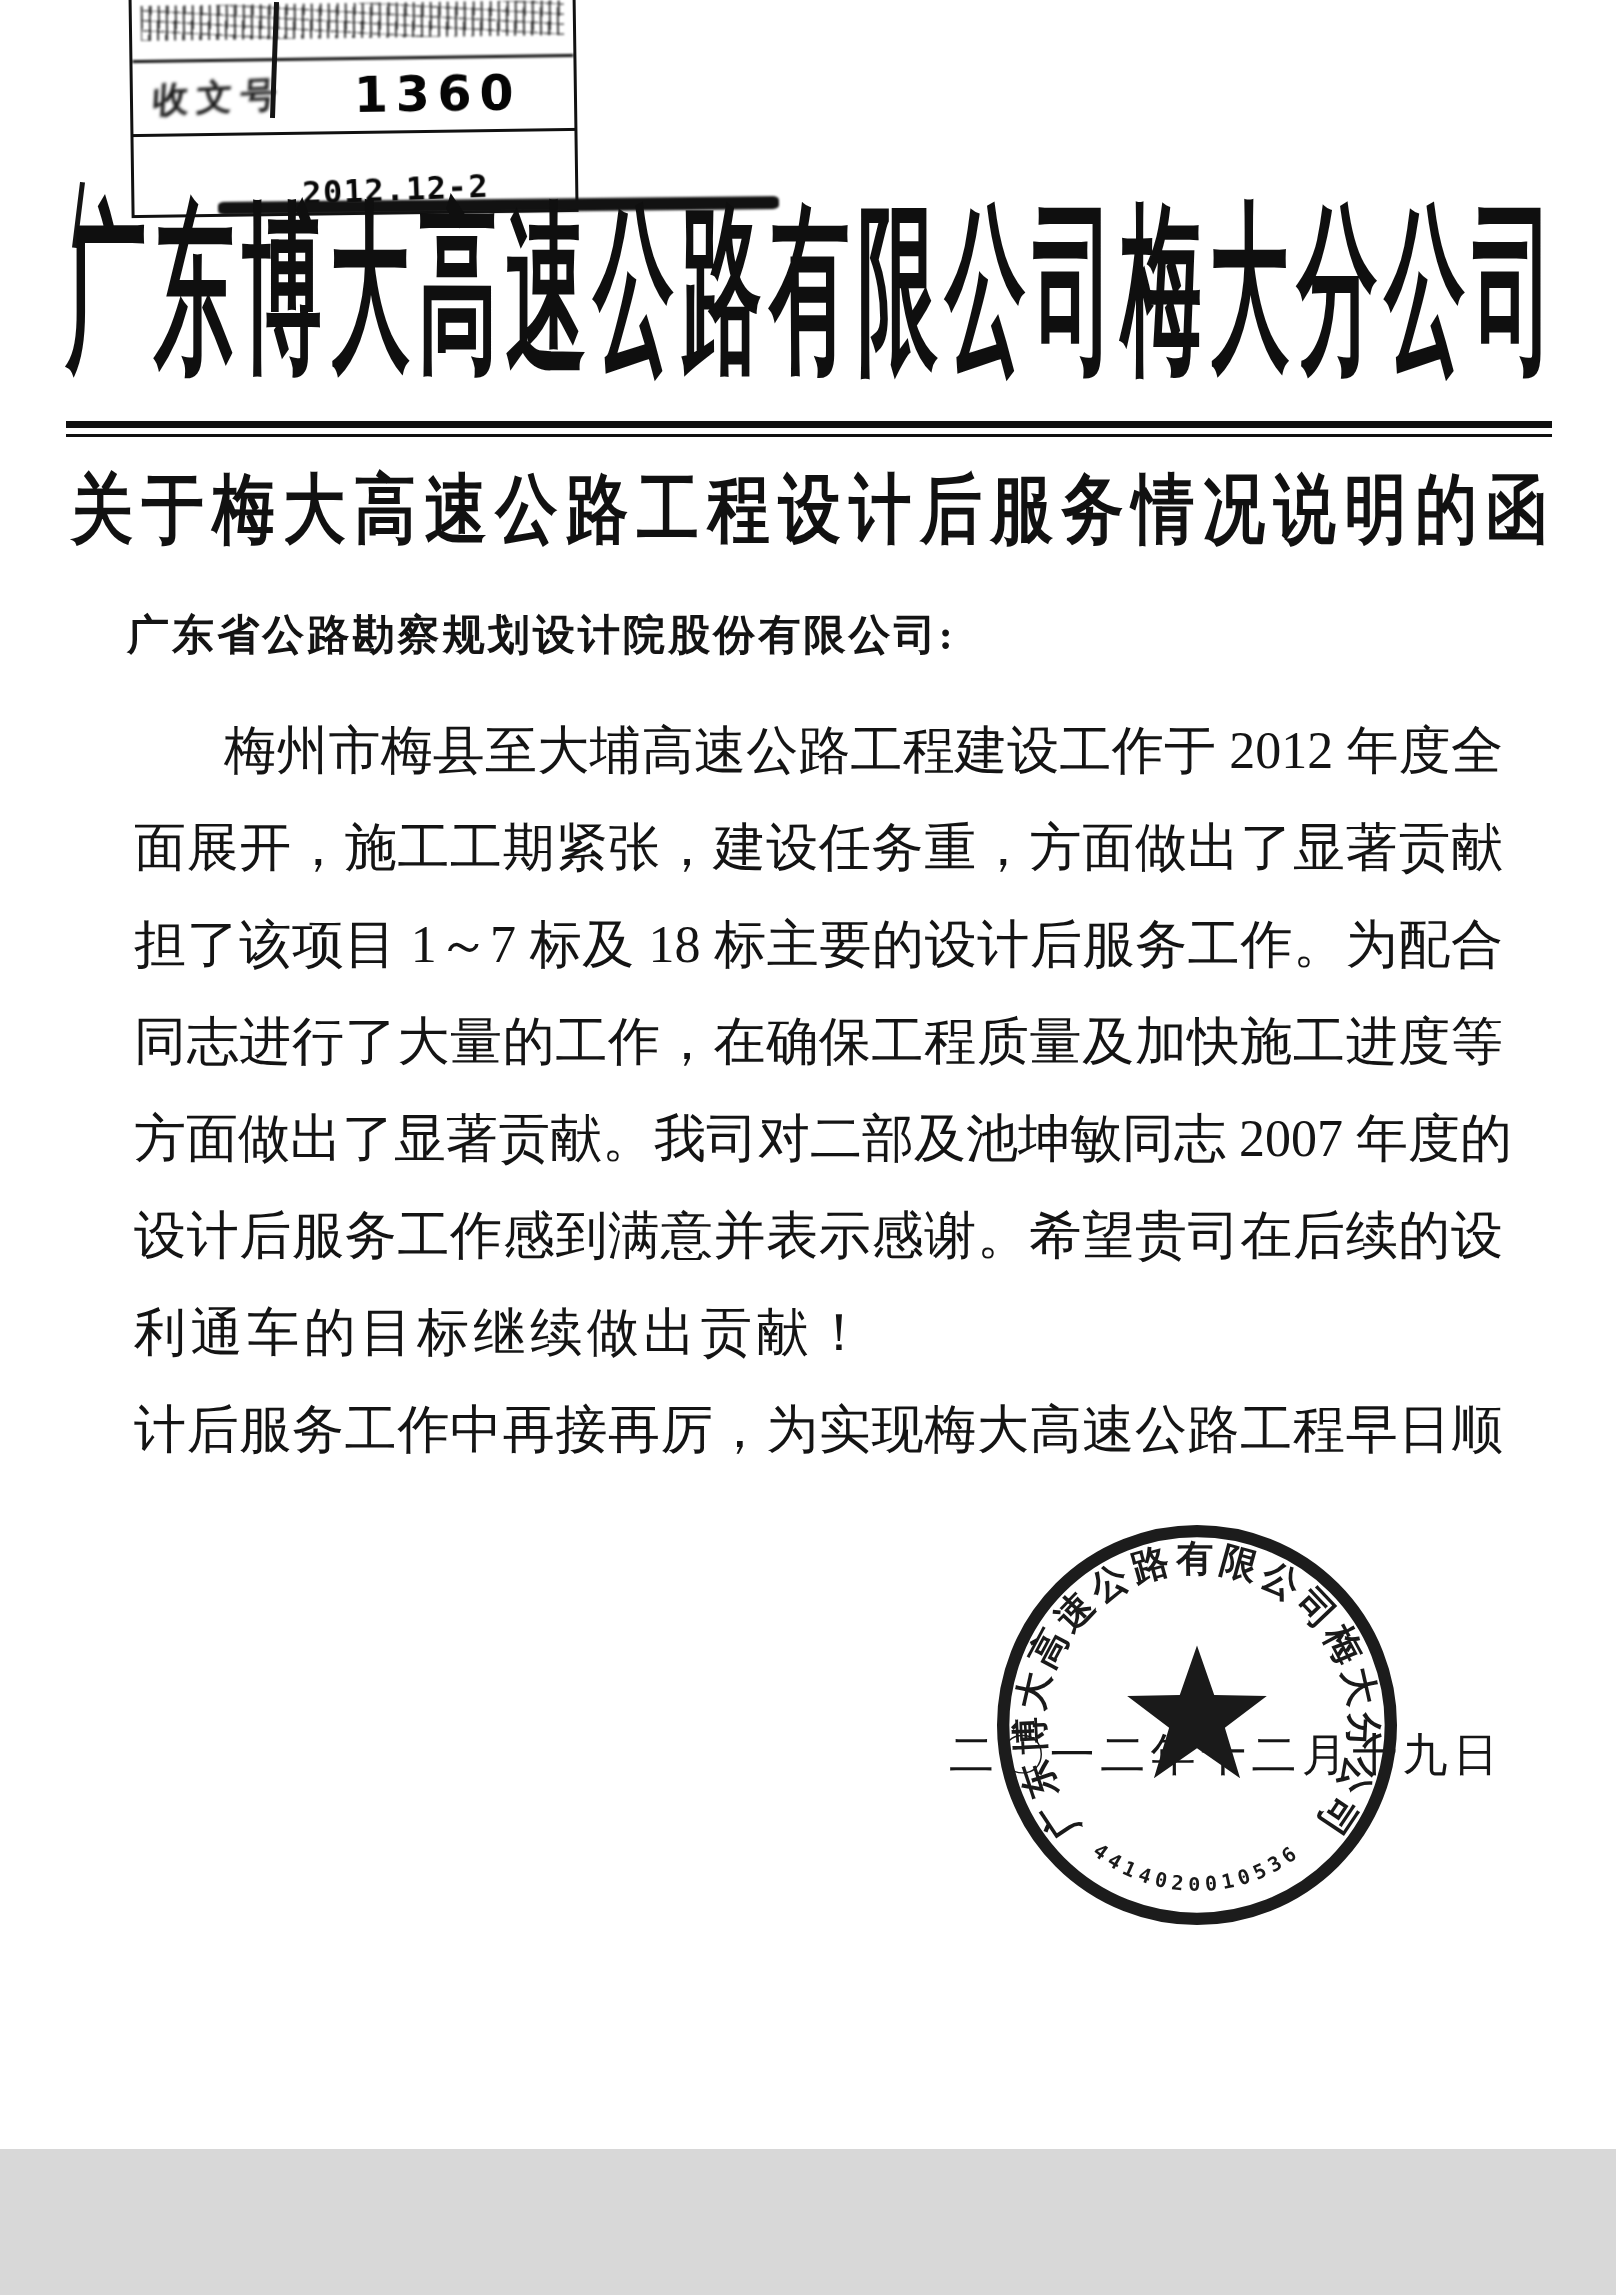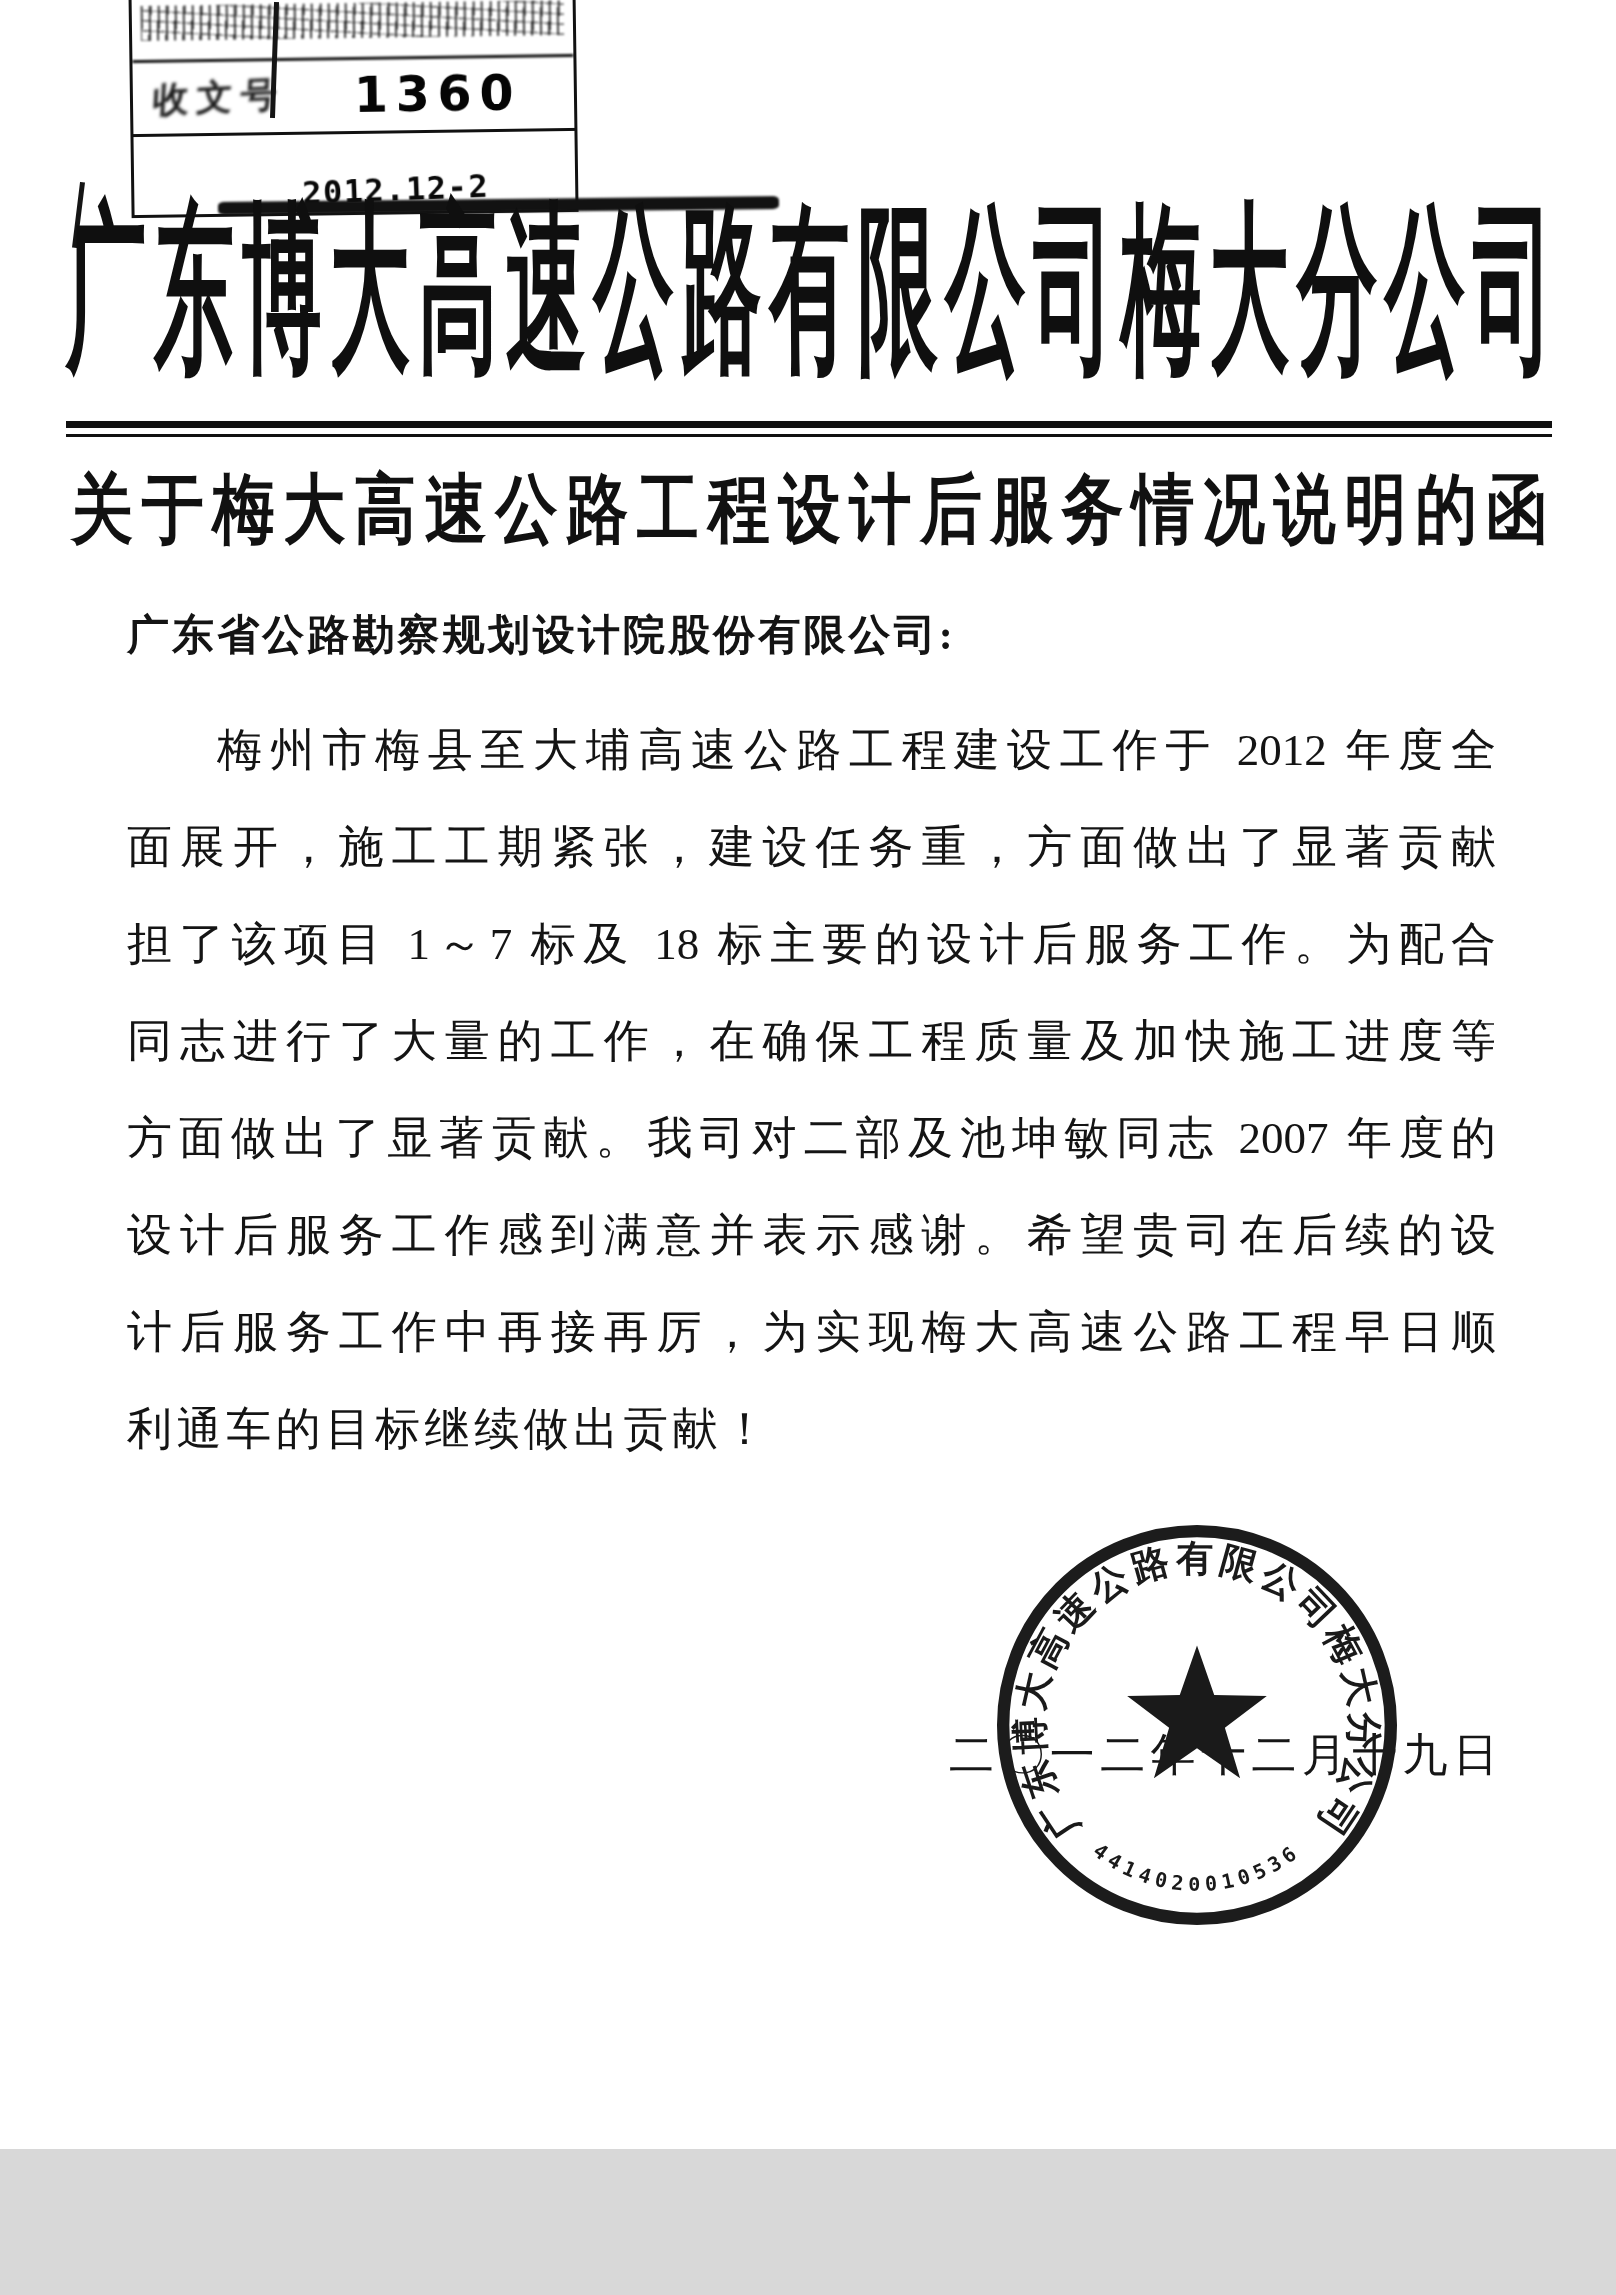--- a/index.html
+++ b/index.html
@@ -77,22 +77,22 @@
     text-align:justify;text-align-last:justify;
     transform:scaleY(1.22);transform-origin:50% 0;
     color:#111;
   }
   
   .salutation{
     position:absolute;left:127px;top:607px;
     font-size:42px;font-weight:700;letter-spacing:3.1px;color:#141414;
   }
   .body-block{
-    position:absolute;left:127px;top:702px;width:1369px;
-    font-size:45px;color:#141414;
+    position:absolute;left:134px;top:702px;width:1369px;
+    font-size:52px;color:#141414;
   }
   .body-line{
     height:97px;line-height:97px;
     text-align:justify;text-align-last:justify;
     white-space:nowrap;
   }
   .body-line.first{text-indent:90px;}
   .body-line.last{text-align-last:left;letter-spacing:4.6px;}
   
   .date-line{
@@ -142,22 +142,22 @@
 
   <div class="salutation">广东省公路勘察规划设计院股份有限公司:</div>
 
   <div class="body-block">
     <div class="body-line first">梅州市梅县至大埔高速公路工程建设工作于 2012 年度全</div>
     <div class="body-line">面展开，施工工期紧张，建设任务重，方面做出了显著贡献</div>
     <div class="body-line">担了该项目 1～7 标及 18 标主要的设计后服务工作。为配合</div>
     <div class="body-line">同志进行了大量的工作，在确保工程质量及加快施工进度等</div>
     <div class="body-line">方面做出了显著贡献。我司对二部及池坤敏同志 2007 年度的</div>
     <div class="body-line">设计后服务工作感到满意并表示感谢。希望贵司在后续的设</div>
+    <div class="body-line last">利通车的目标继续做出贡献！</div>
     <div class="body-line">计后服务工作中再接再厉，为实现梅大高速公路工程早日顺</div>
-    <div class="body-line last">利通车的目标继续做出贡献！</div>
   </div>
 
   <div class="date-line">二〇一二年十二月十九日</div>
 
   <div class="seal">
     <svg viewBox="0 0 562 562" xmlns="http://www.w3.org/2000/svg">
       <circle class="ring" cx="281" cy="281" r="251"></circle>
       <path id="sealArcTop" d="M 128,410 A 200,200 0 1 1 434,410" fill="none"></path>
       <path id="sealArcBottom" d="M 143,446 A 215,215 0 0 0 419,446" fill="none"></path>
       <text class="ringtext">

